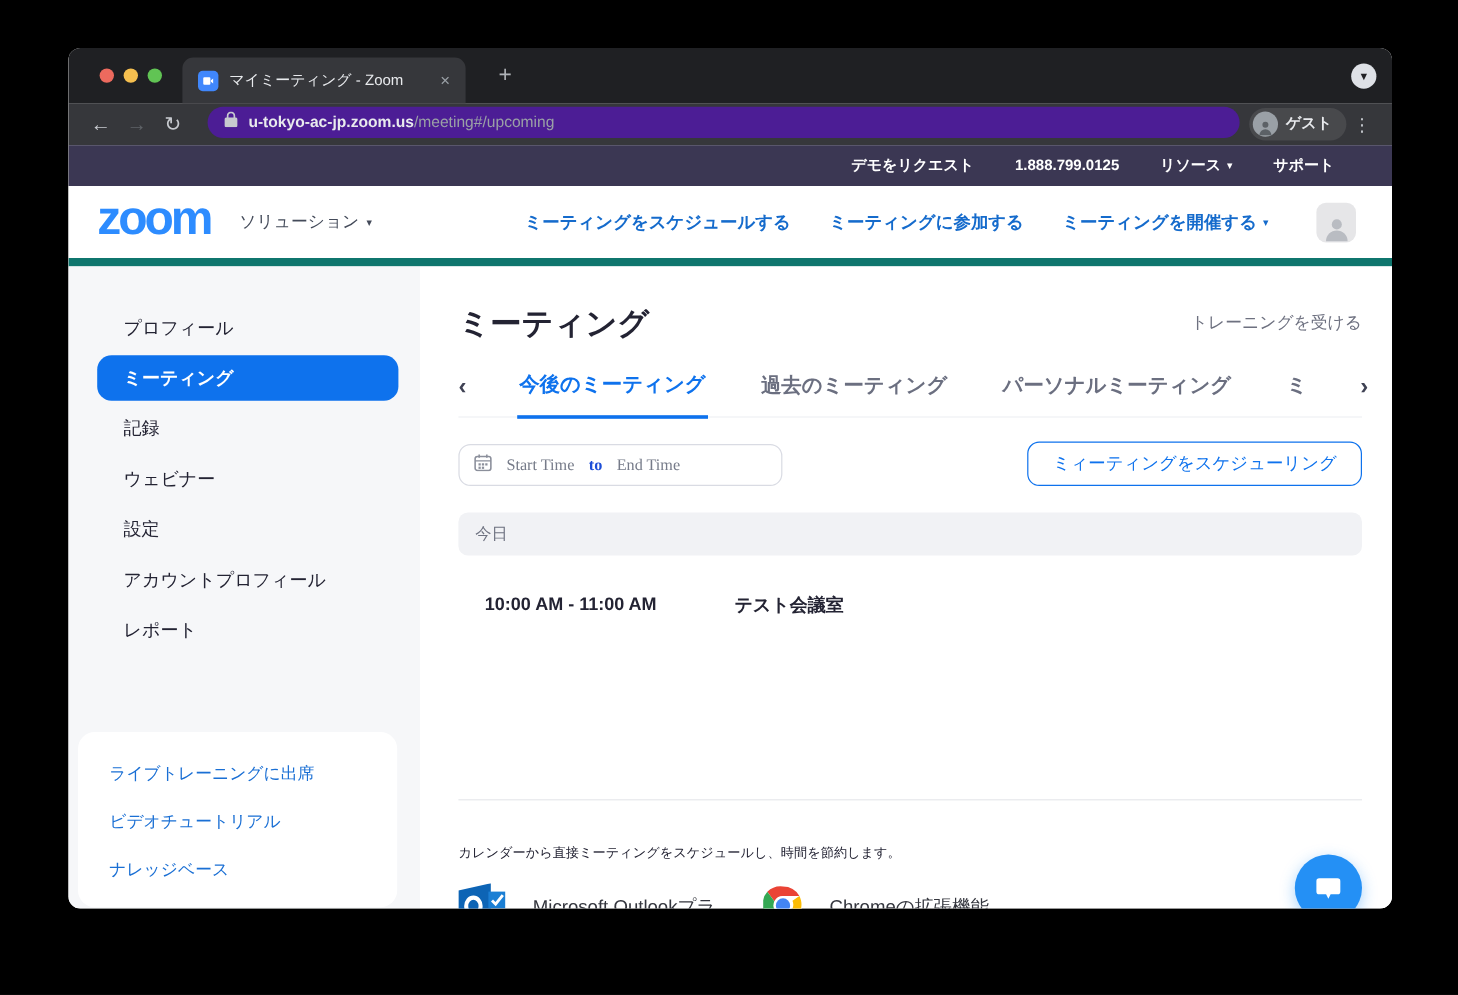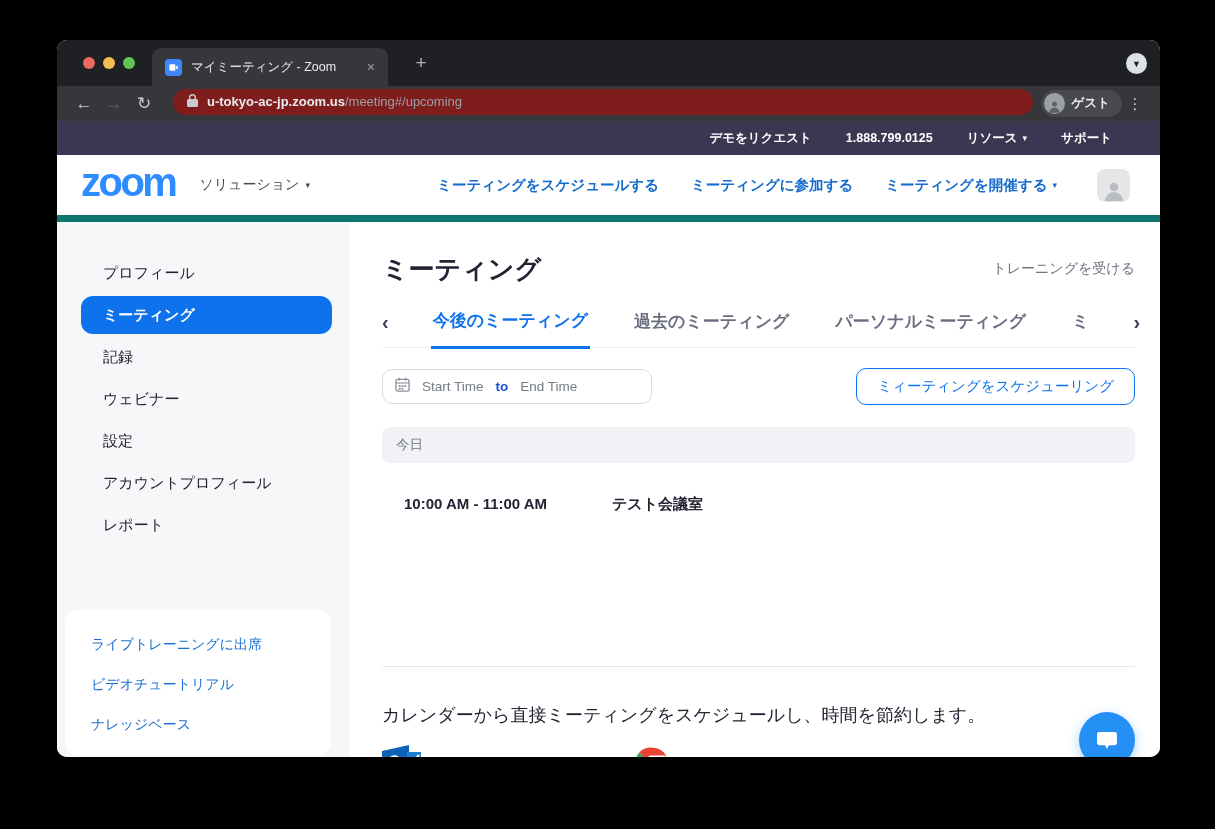--- a/index.html
+++ b/index.html
@@ -15,21 +15,21 @@
   .favicon { width:17px; height:17px; border-radius:4px; background:#4087fc; display:flex; align-items:center; justify-content:center; flex:none; }
   .tab-title { color:#e8eaed; font-size:12.5px; margin-left:9px; flex:1; white-space:nowrap; overflow:hidden; }
   .tab-close { color:#9aa0a6; font-size:14px; padding:0 3px; cursor:default; }
   .newtab { position:absolute; left:352px; top:13px; color:#aeb1b6; font-size:19px; line-height:20px; width:24px; text-align:center; }
   .tabsearch { position:absolute; right:13px; top:13px; width:21px; height:21px; border-radius:50%; background:#dee1e6; color:#202124; font-size:9px; display:flex; align-items:center; justify-content:center; }
 
   
   .toolbar { height:35px; background:#36373b; display:flex; align-items:center; padding:0 12px; }
   .navbtn { color:#c7cacf; font-size:17px; width:30px; text-align:center; flex:none; }
   .navbtn.disabled { color:#5f6368; }
-  .urlbar { height:26px; flex:1; margin:0 8px 4px 14px; background:#7f1d1d; border-radius:13px; display:flex; align-items:center; padding:0 14px; min-width:0; }
+  .urlbar { height:26px; flex:1; margin:0 8px 4px 14px; background:#4c1d95; border-radius:13px; display:flex; align-items:center; padding:0 14px; min-width:0; }
   .lock { flex:none; margin-right:9px; }
   .url-domain { color:#e8eaed; font-size:13px; font-weight:bold; }
   .url-path { color:#9aa0a6; font-size:13px; }
   .guest-chip { flex:none; height:27px; border-radius:14px; background:rgba(255,255,255,.09); display:flex; align-items:center; padding:0 12px 0 3px; gap:7px; }
   .guest-chip .g-avatar { width:21px; height:21px; border-radius:50%; background:#9aa0a6; display:flex; align-items:flex-end; justify-content:center; overflow:hidden; }
   .guest-chip .g-label { color:#e8eaed; font-size:12.5px; font-weight:bold; }
   .moredots { color:#c7cacf; font-size:15px; width:26px; text-align:center; letter-spacing:0; }
 
   
   .utilnav { height:34px; background:#3b3753; display:flex; align-items:center; justify-content:flex-end; padding-right:48px; gap:34px; }
@@ -57,34 +57,34 @@
   .main-head { display:flex; align-items:flex-start; }
   .page-title { font-size:26px; font-weight:bold; color:#232333; }
   .training-link { margin-left:auto; color:#6e7180; font-size:14px; text-decoration:none; margin-top:8px; }
 
   .tabsrow { display:flex; align-items:center; gap:42px; margin-top:22px; border-bottom:1px solid #eef0f3; }
   .ptab { font-size:17px; font-weight:bold; color:#6b6f80; padding:0 2px 14px; white-space:nowrap; }
   .ptab.active { color:#0e72ed; border-bottom:3px solid #0e72ed; margin-bottom:-2px; }
   .tab-arrow { color:#3f4254; font-size:20px; font-weight:bold; padding-bottom:12px; }
   .tab-arrow.right { margin-left:auto; }
 
-  .filterrow { display:flex; align-items:center; margin-top:20px; }
+  .filterrow { display:flex; align-items:flex-end; margin-top:20px;font-family:Liberation Serif, serif; }
   .daterange { width:270px; height:35px; border:1px solid #d9dbe3; border-radius:10px; display:flex; align-items:center; padding:0 12px; gap:12px; }
   .daterange .ph { color:#767b89; font-size:13.5px; }
   .daterange .to { color:#1d4ed8; font-size:13.5px; font-weight:bold; }
   .schedule-btn { margin-left:auto; height:37px; background:#fff; border:1px solid #0e72ed; border-radius:10px; color:#0e72ed; font-size:14.5px; padding:0 20px; display:flex; align-items:center; font-family:inherit; }
 
   .todaybar { margin-top:22px; height:36px; background:#f1f2f5; border-radius:8px; display:flex; align-items:center; padding:0 14px; color:#6e7280; font-size:13.5px; }
 
   .meetingrow { display:flex; margin-top:32px; padding-left:12px; }
   .m-time { width:208px; flex:none; color:#232333; font-size:15px; font-weight:bold;margin-left:10px; }
   .m-topic { color:#232333; font-size:15px; font-weight:bold; }
 
   .divider { border-top:1px solid #e7e8ec; margin-top:152px; }
-  .promo { margin-top:36px; color:#232333; font-size:18px; }
+  .promo { margin-top:36px; color:#232333; font-size:11px; }
   .integrations { display:flex; align-items:center; margin-top:18px; gap:24px; }
   .integ { display:flex; align-items:center; gap:22px; }
   .integ-label { color:#33353d; font-size:15.5px; white-space:nowrap; }
   .integ + .integ { margin-left:16px; }
 
   .chatfab { position:absolute; right:25px; bottom:-11px; width:56px; height:56px; border-radius:50%; background:#2490f5; display:flex; align-items:center; justify-content:center; box-shadow:0 4px 12px rgba(36,144,245,.4); }
 </style>
 </head>
 <body>
 

